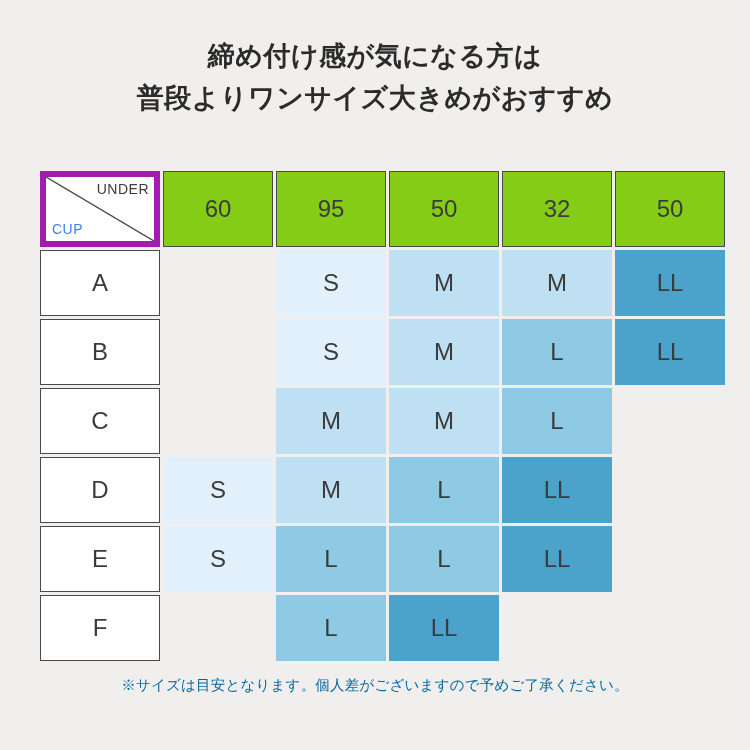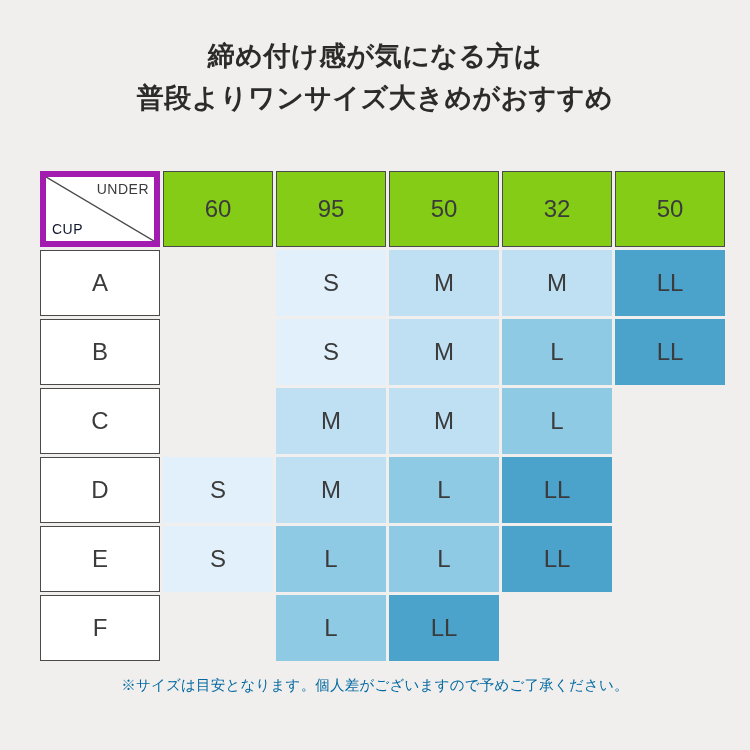--- a/index.html
+++ b/index.html
@@ -90,21 +90,21 @@
     font-size: 14px;
     letter-spacing: 0.5px;
     color: #3b3b3b;
   }
   .corner-cup {
     position: absolute;
     bottom: 4px;
     left: 6px;
     font-size: 14px;
     letter-spacing: 0.5px;
-    color: #0f172a;
+    color: #3b82f6;
   }
   .note {
     position: absolute;
     top: 676px;
     left: 0;
     width: 750px;
     text-align: center;
     font-size: 14.5px;
     color: #0369a1;
     letter-spacing: 0.2px;

